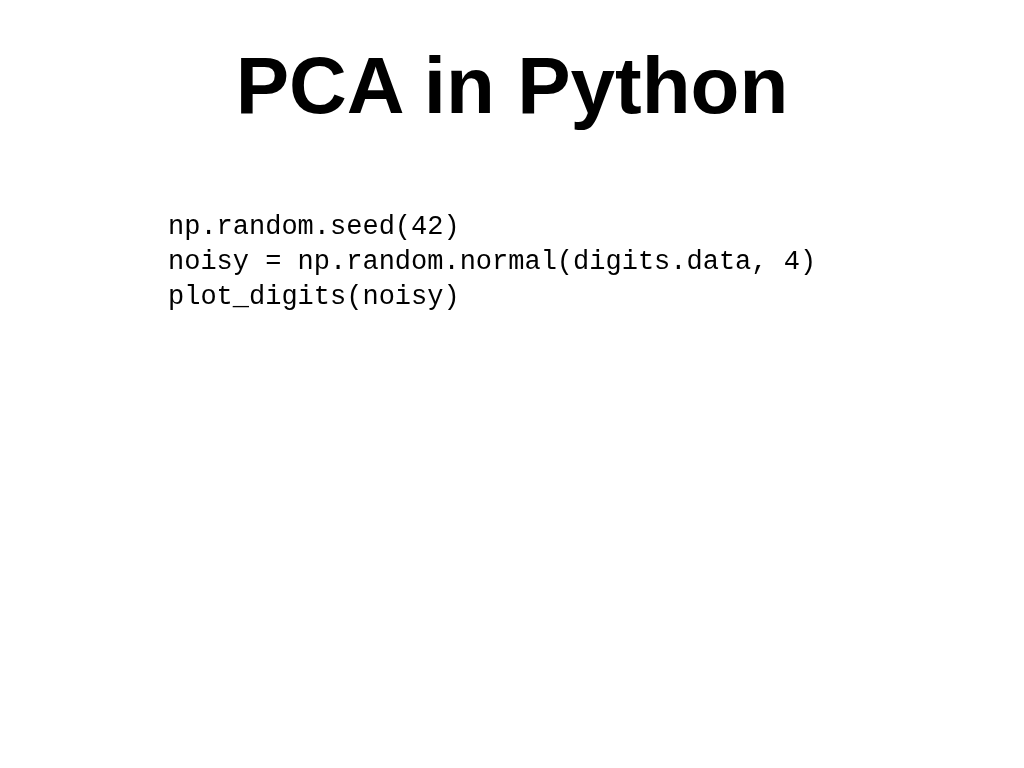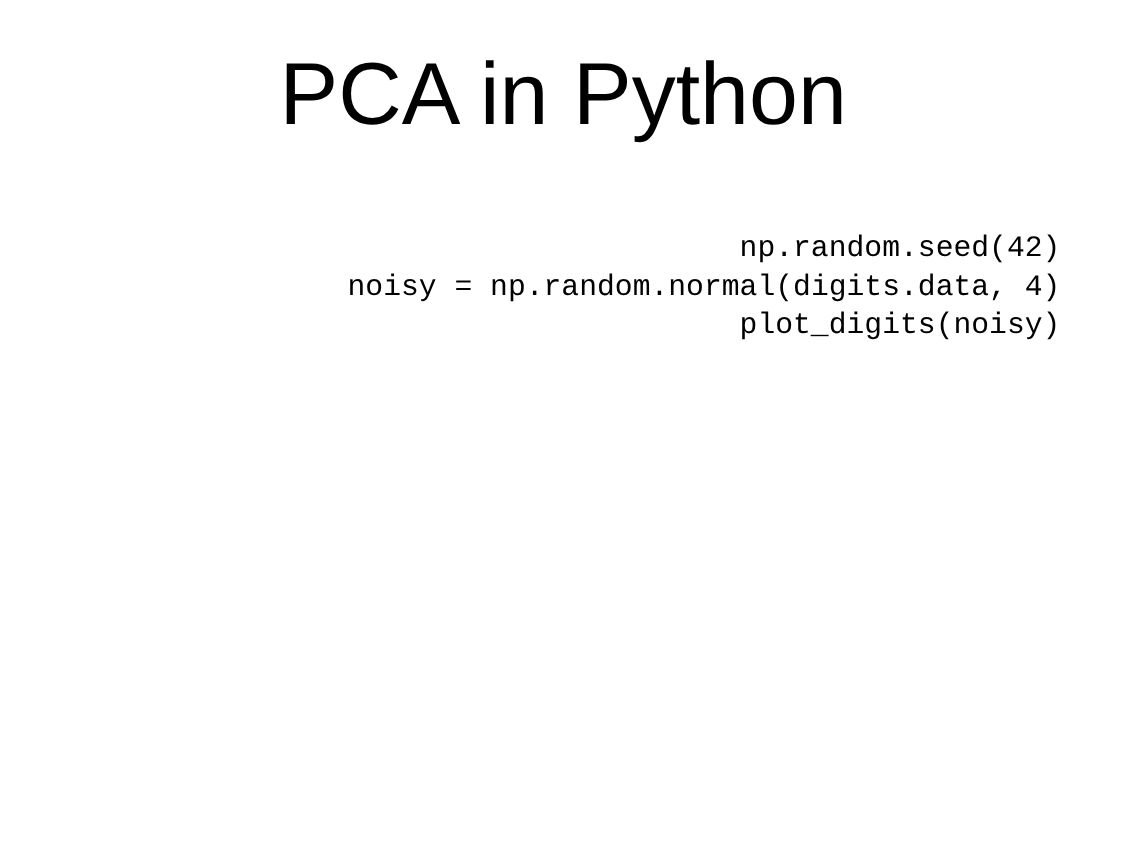--- a/index.html
+++ b/index.html
@@ -15,21 +15,21 @@
       color: #000000;
       overflow: hidden;
     }
     .slide {
       width: 100%;
       height: 100%;
       padding: 30px 60px;
     }
     .title {
       font-size: 80px;
-      font-weight: normal;
+      font-weight: bold;
       text-align: center;
       margin-top: 10px;
       margin-bottom: 60px;
       letter-spacing: 0px;
     }
     .bullet-row {
       display: flex;
       align-items: flex-start;
       margin-left: 18px;
     }
@@ -47,21 +47,20 @@
       font-weight: normal;
       line-height: 1.4;
     }
     .code-block {
       margin-top: 78px;
       margin-left: 108px;
       font-family: "Courier New", Courier, monospace;
       font-size: 27px;
       line-height: 1.3;
       white-space: pre;
-      text-align: right;
     }
   </style>
 </head>
 <body>
 
 <div class="slide">
   <h1 class="title">PCA in Python</h1>
 
 
   <div class="code-block"><span>np.random.seed(42)</span>

